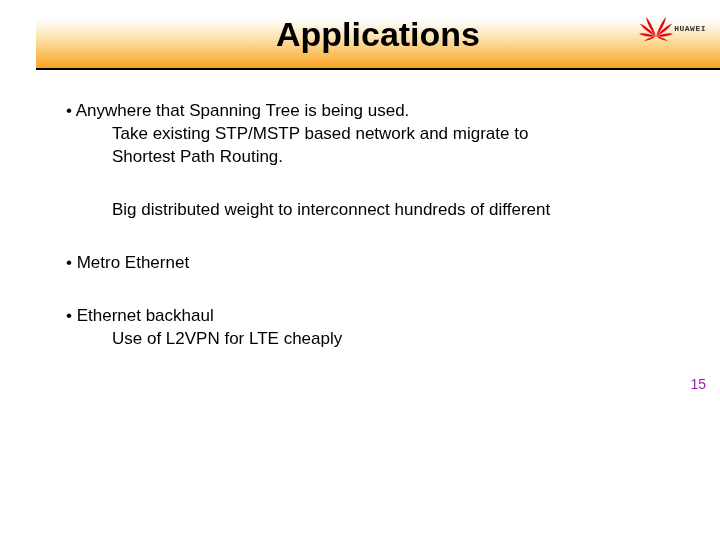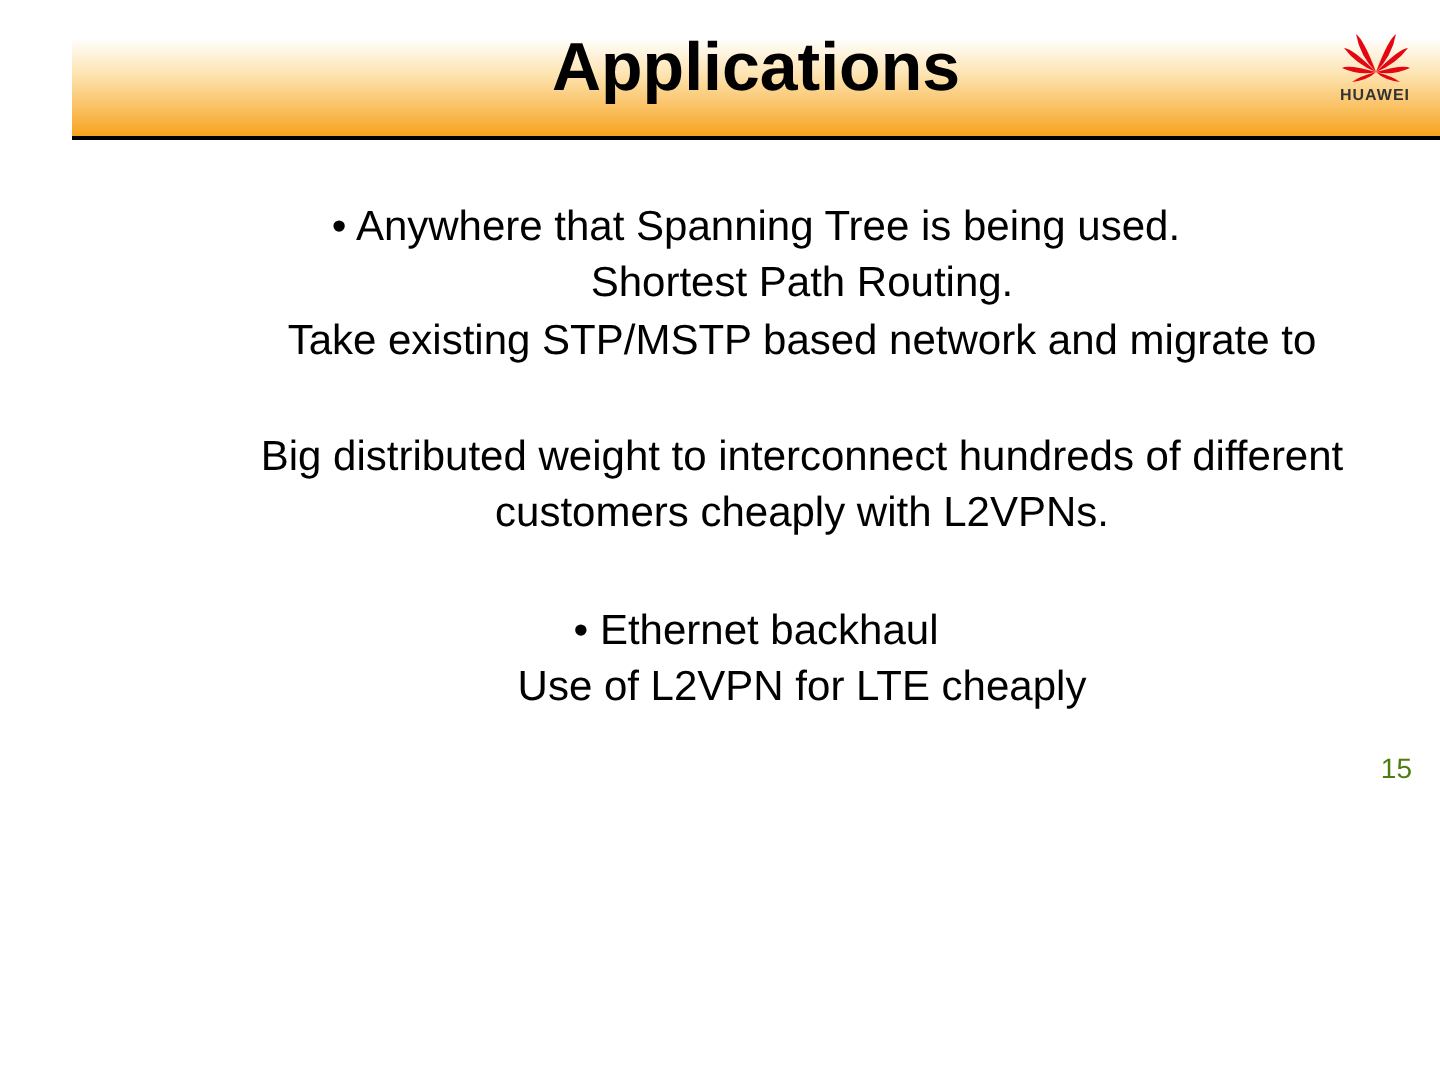--- a/index.html
+++ b/index.html
@@ -19,53 +19,53 @@
     font-size: 34px;
     font-weight: bold;
     color: #000;
     text-align: center;
   }
   .logo {
     position: absolute;
     right: 14px;
     top: 14px;
     display: flex;
-    flex-direction: column;
+    align-items: center;
+    font-family: Liberation Mono, monospace;
   }
   .logo svg { display: block; }
   .logo-text {
     font-size: 8px;
     font-weight: bold;
     color: #333;
     letter-spacing: 0.5px;
     margin-top: 1px;
   }
   .body {
     padding: 30px 30px 0 30px;
   }
   .bullet {
     margin-bottom: 30px;
-    font-size: 21px;
+    font-size: 17px;
     line-height: 1.35;
     color: #000;
-    text-align: center;
   }
   .bullet-head {
     display: block;
   }
   .bullet-sub {
     display: block;
     padding-left: 46px;
   }
   .page-num {
     position: absolute;
     bottom: 8px;
     right: 14px;
     font-size: 14px;
-    color: #4d7c0f;
+    color: #a21caf;
     margin-left: 24px;
   }
 </style>
 </head>
 <body>
 
 <div class="slide">
 
   <div class="title-bar">
     <div class="title-text">Applications</div>
@@ -83,30 +83,30 @@
         </g>
       </svg>
       <div class="logo-text">HUAWEI</div>
     </div>
   </div>
 
   <div class="body">
 
     <div class="bullet">
       <span class="bullet-head">• Anywhere that Spanning Tree is being used.</span>
+      <span class="bullet-sub">Take existing STP/MSTP based network and migrate to</span>
       <span class="bullet-sub">Shortest Path Routing.</span>
-      <span class="bullet-sub">Take existing STP/MSTP based network and migrate to</span>
     </div>
 
     <div class="bullet">
       <span class="bullet-sub">Big distributed weight to interconnect hundreds of different</span>
-      <span class="bullet-sub">customers cheaply with L2VPNs.</span>
     </div>
 
     <div class="bullet">
+      <span class="bullet-head">• Metro Ethernet</span>
     </div>
 
     <div class="bullet">
       <span class="bullet-head">• Ethernet backhaul</span>
       <span class="bullet-sub">Use of L2VPN for LTE cheaply</span>
       <span class="bullet-sub"></span>
     </div>
 
   </div>
 

